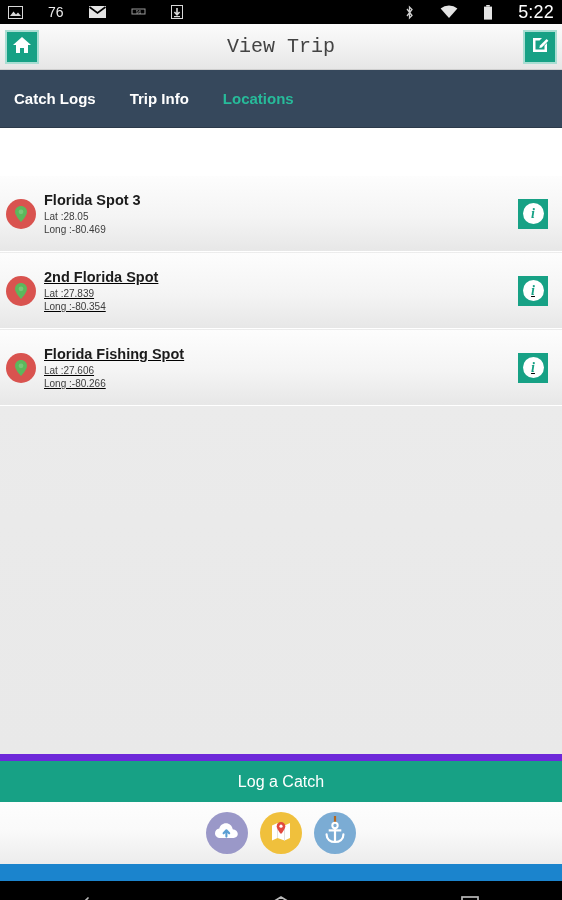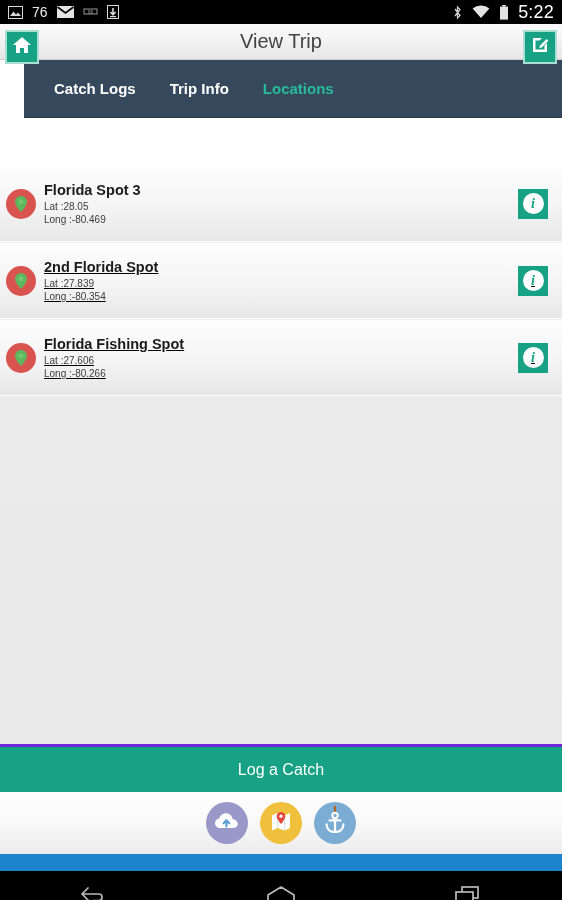--- a/index.html
+++ b/index.html
@@ -10,48 +10,47 @@
     overflow: hidden;
   }
   .device { position: relative; width: 562px; height: 900px; background: #fff; }
 
   
   .statusbar {
     height: 24px; background: #000; color: #e8e8e8;
     display: flex; align-items: center; justify-content: space-between;
     padding: 0 8px; font-size: 13px;
   }
-  .sb-left, .sb-right { display: flex; align-items: center; gap: 9px; }
+  .sb-left, .sb-right { display: flex; align-items: center; gap: 25px; }
   .sb-time { font-size: 18px; color: #fff; letter-spacing: .2px; }
   .sb-num { font-size: 14px; color: #ededed; }
   .ic { display: inline-block; line-height: 0; }
 
   
   .titlebar {
-    position: relative; height: 36px;
+    position: relative; height: 46px;
     background: linear-gradient(to bottom, #fbfbfb 0%, #f2f2f2 48%, #e6e6e6 100%);
     border-bottom: 1px solid #cfcfcf;
-    display: flex; align-items: center; justify-content: center;
+    display: flex; align-items: center; justify-content: center; font-family: Liberation Mono, monospace;
   }
   .title-text { font-size: 20px; color: #434343; font-weight: 400; }
   .tb-btn {
     position: absolute; top: 6px; width: 34px; height: 34px;
     background: #17a185; border: 2px solid #a9ded3;
     display: flex; align-items: center; justify-content: center;
     cursor: pointer;
   }
   .tb-btn.left { left: 5px; }
   .tb-btn.right { right: 5px; }
 
   
   .tabbar {
     height: 58px; background: #36485c;
-    display: flex; align-items: center; padding-left: 28px; gap: 30px;
+    display: flex; align-items: center; padding-left: 12px; gap: 30px;
     border-bottom: 1px solid #2c3a4a;
-    margin-left: 24px;
   }
   .tab { font-size: 15px; font-weight: bold; color: #ffffff; cursor: pointer; padding: 4px 2px; }
   .tab.active { color: #27bb9a; }
 
   
   .content { position: relative; height: 578px; background: #ededed;
              background: linear-gradient(to bottom,#ededed 0%, #eaeaea 60%, #e9e9e9 100%); margin-top: 48px; }
   .loc-row {
     position: relative; height: 76px;
     background: linear-gradient(to bottom, #fdfdfd 0%, #f4f4f4 55%, #e7e7e7 100%);
@@ -78,21 +77,21 @@
     display: flex; align-items: center; justify-content: center;
     font-family: "Liberation Serif", serif; font-style: italic;
     font-weight: bold; font-size: 14px; color: #17a185; line-height: 1;
   }
 
   
   .cta {
     height: 48px; background: #17a185; color: #fff;
     display: flex; align-items: center; justify-content: center;
     font-size: 16px; cursor: pointer;
-    border-top: 3px solid #6d28d9;
+    border-top: 7px solid #6d28d9;
   }
 
   
   .dock {
     height: 62px;
     background: linear-gradient(to bottom, #fdfdfd 0%, #fafafa 45%, #ececec 100%);
     display: flex; align-items: center; justify-content: center; gap: 12px;
   }
   .dock-btn { width: 42px; height: 42px; border-radius: 50%;
               display: flex; align-items: center; justify-content: center;

